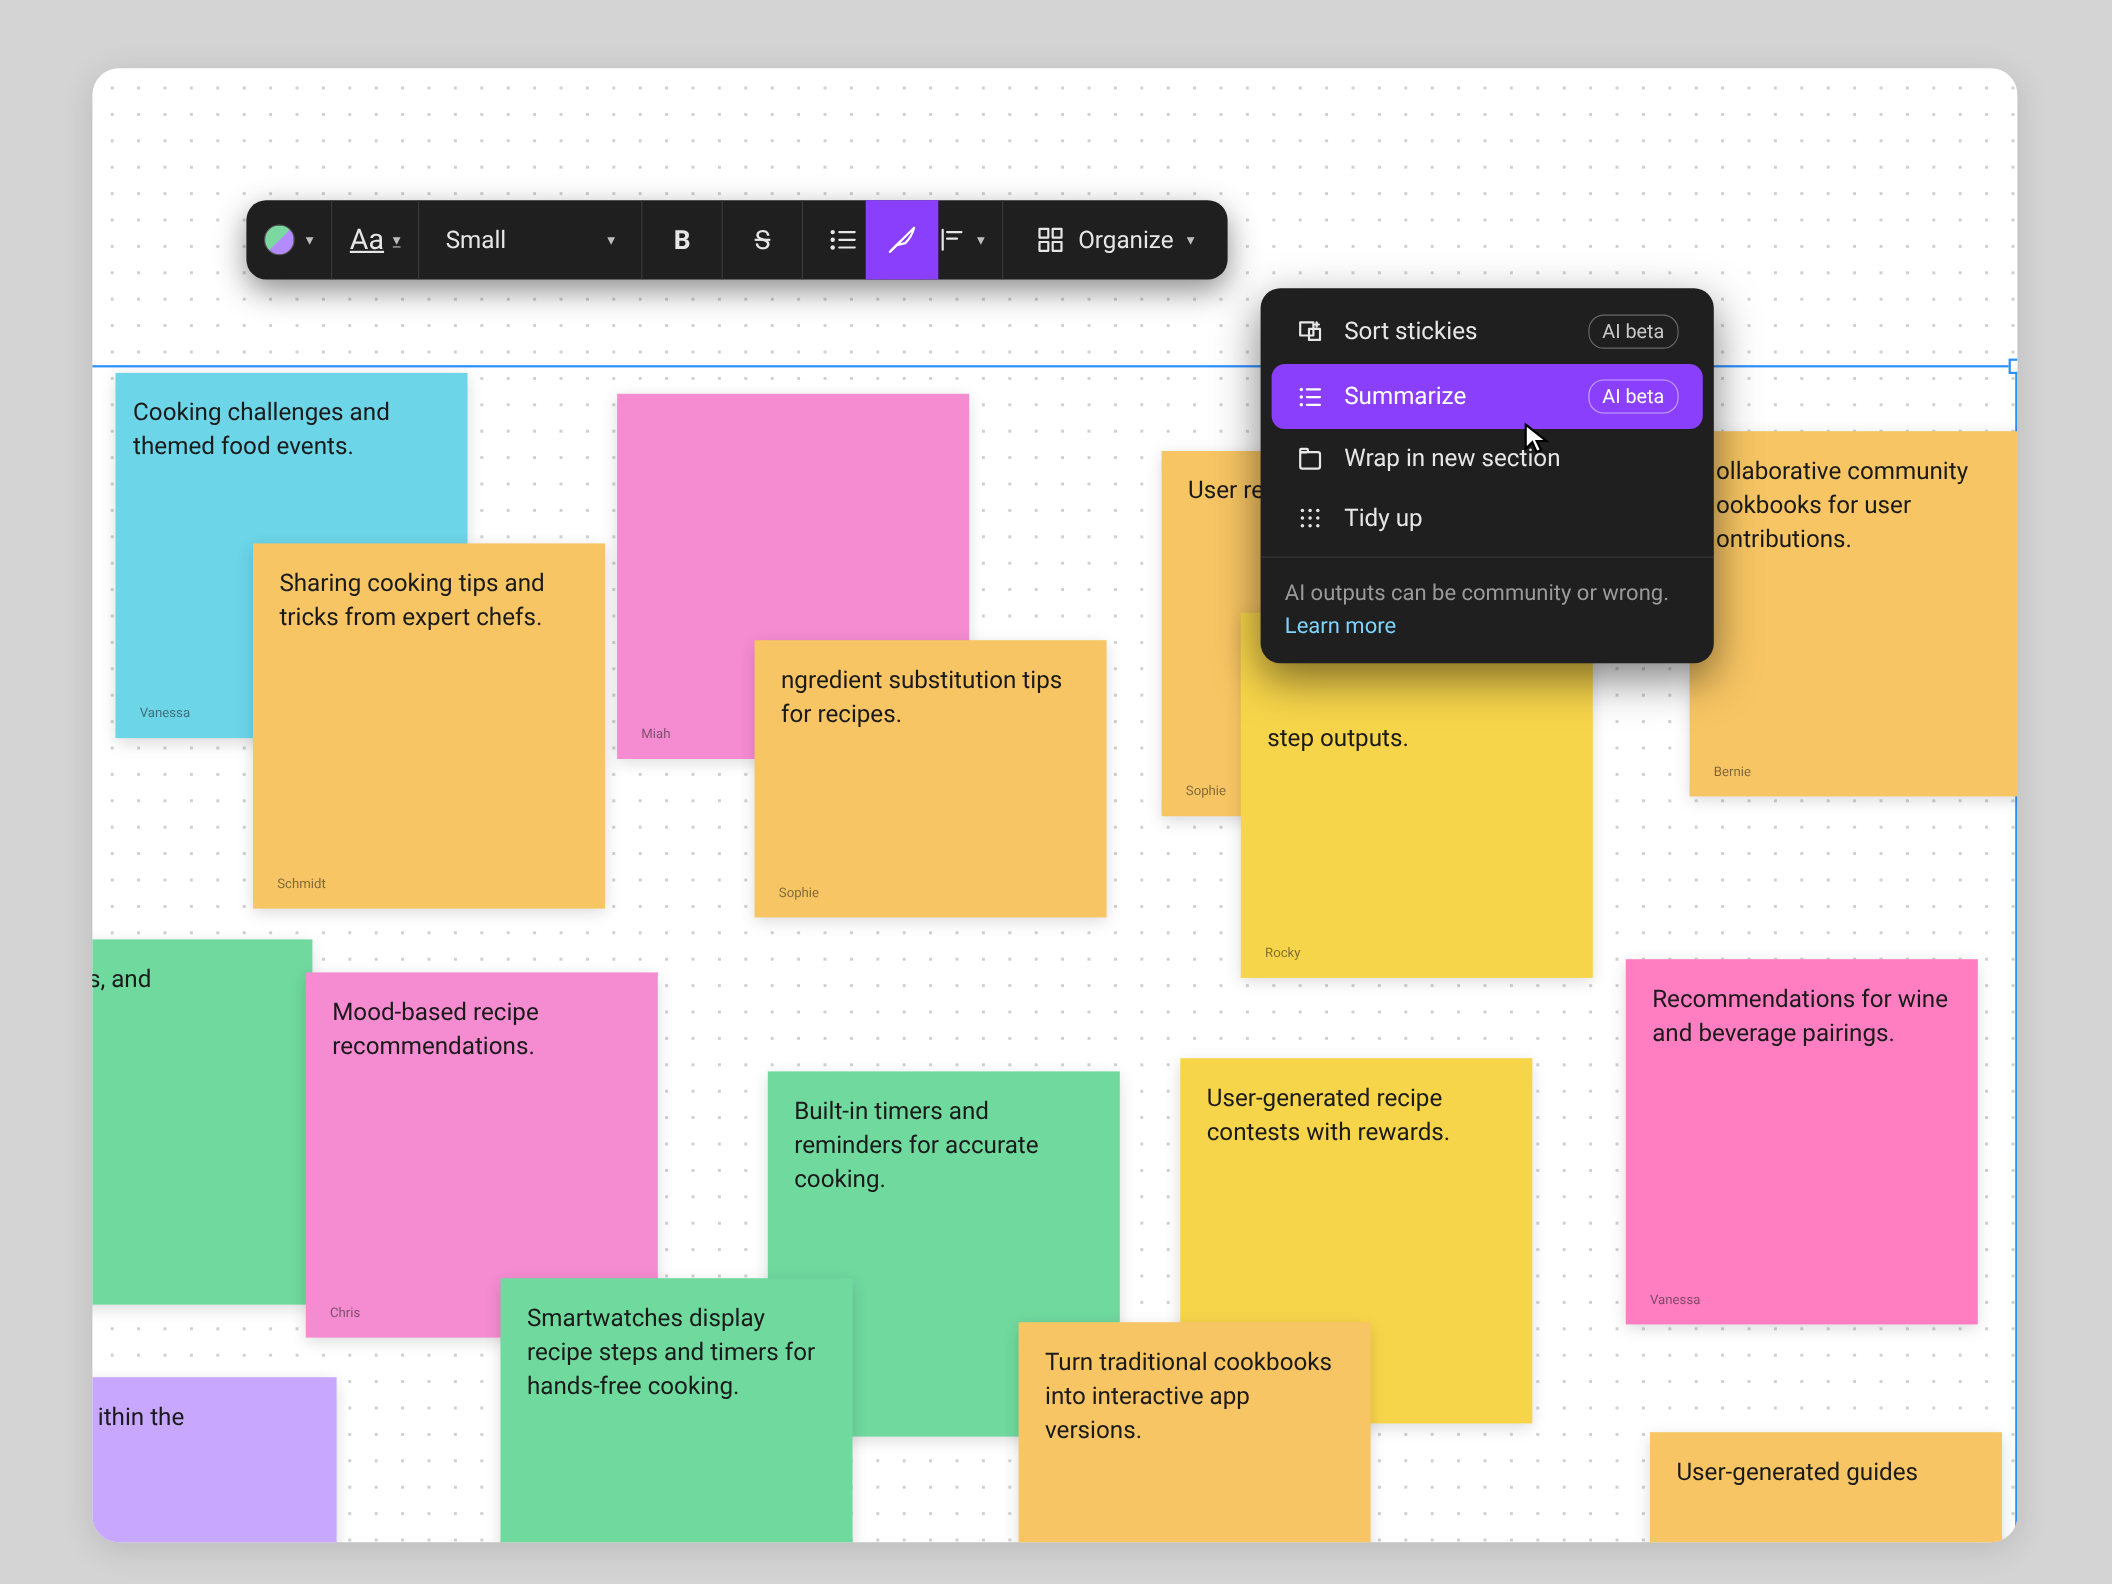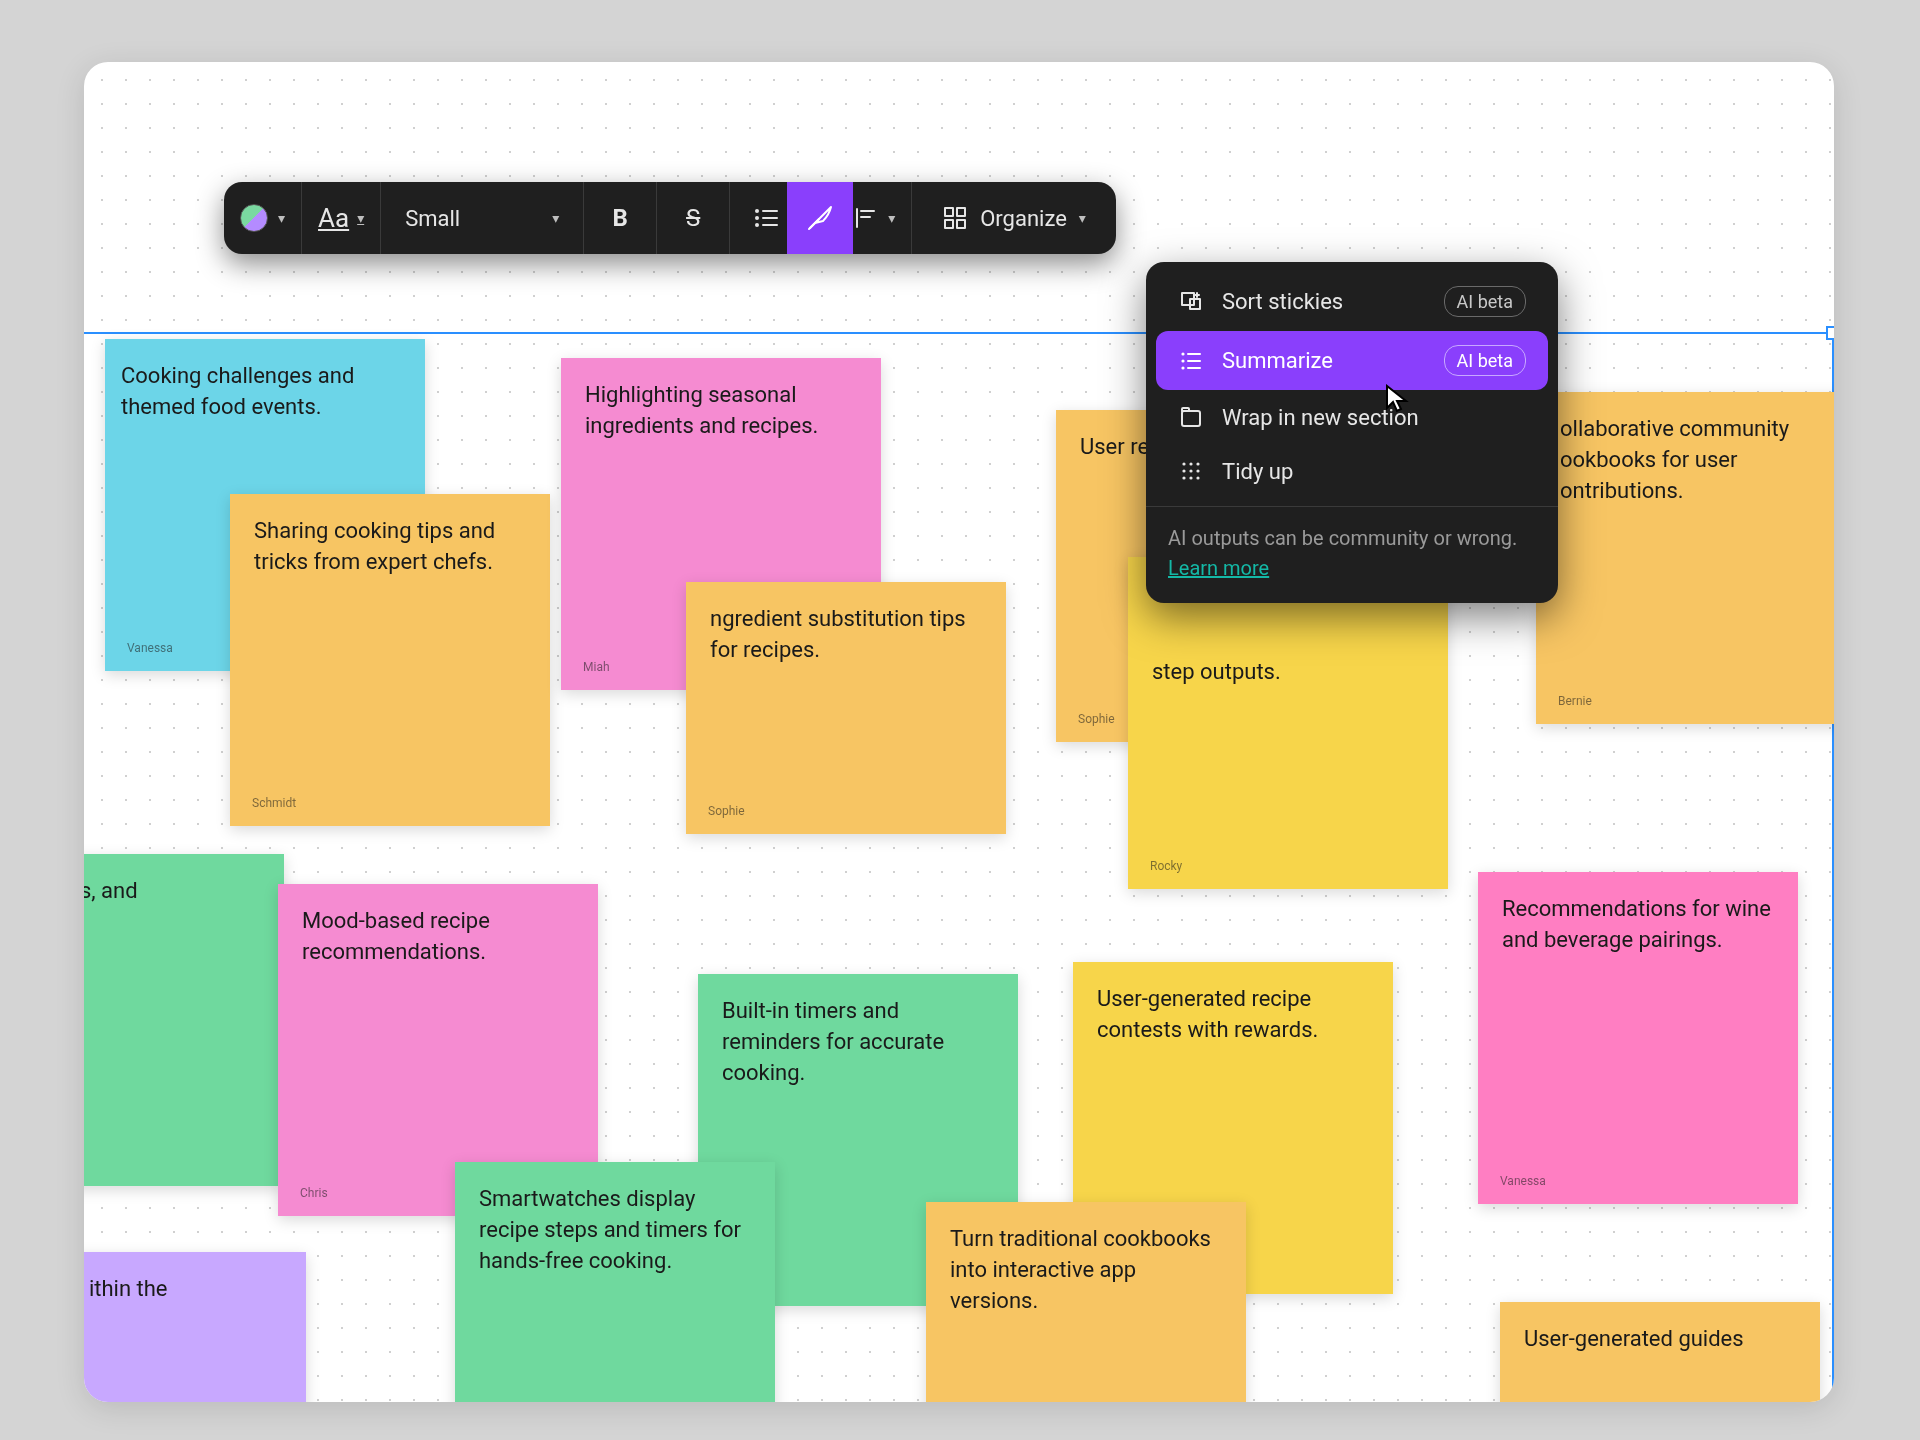--- a/index.html
+++ b/index.html
@@ -135,21 +135,21 @@
   }
   .dd-item.selected .dd-badge { border-color: #c8a8ff; color: #fff; }
   .dd-footer {
     border-top: 1px solid #3a3a3a;
     margin-top: 8px;
     padding: 16px 22px 10px;
     font-size: 20px;
     color: #9a9a9a;
     line-height: 1.5;
   }
-  .dd-footer a { color: #14b8a6; text-decoration: underline; cursor: pointer; }
+  .dd-footer a { color: #7dd3fc; cursor: pointer; }
   .dd-icon { width: 26px; height: 26px; display:flex; align-items:center; justify-content:center; }
   
   .cursor {
     position: absolute;
     left: 1300px;
     top: 322px;
     z-index: 70;
   }
   
   .sticky {
@@ -193,21 +193,20 @@
     <div>Cooking challenges and themed food events.</div>
     <div class="author">Vanessa</div>
   </div>
 
   <div class="sticky c-orange" style="left:146px; top:432px; width:320px; height:332px;">
     <div>Sharing cooking tips and tricks from expert chefs.</div>
     <div class="author">Schmidt</div>
   </div>
 
   <div class="sticky c-pink" style="left:477px; top:296px; width:320px; height:332px;">
-    <div>Highlighting seasonal ingredients and recipes.</div>
     <div class="author">Miah</div>
   </div>
 
   <div class="sticky c-orange" style="left:602px; top:520px; width:320px; height:252px;">
     <div>ngredient substitution tips for recipes.</div>
     <div class="author">Sophie</div>
   </div>
 
   <div class="sticky c-orange" style="left:972px; top:348px; width:320px; height:332px;">
     <div>User reviews for kitchen</div>

